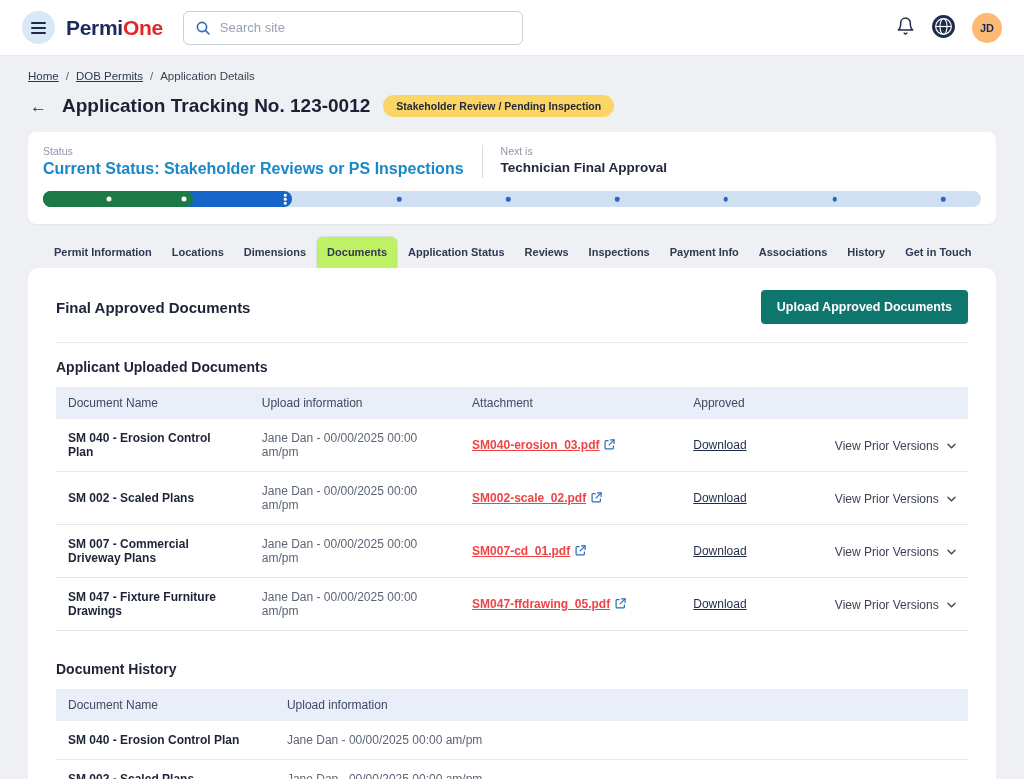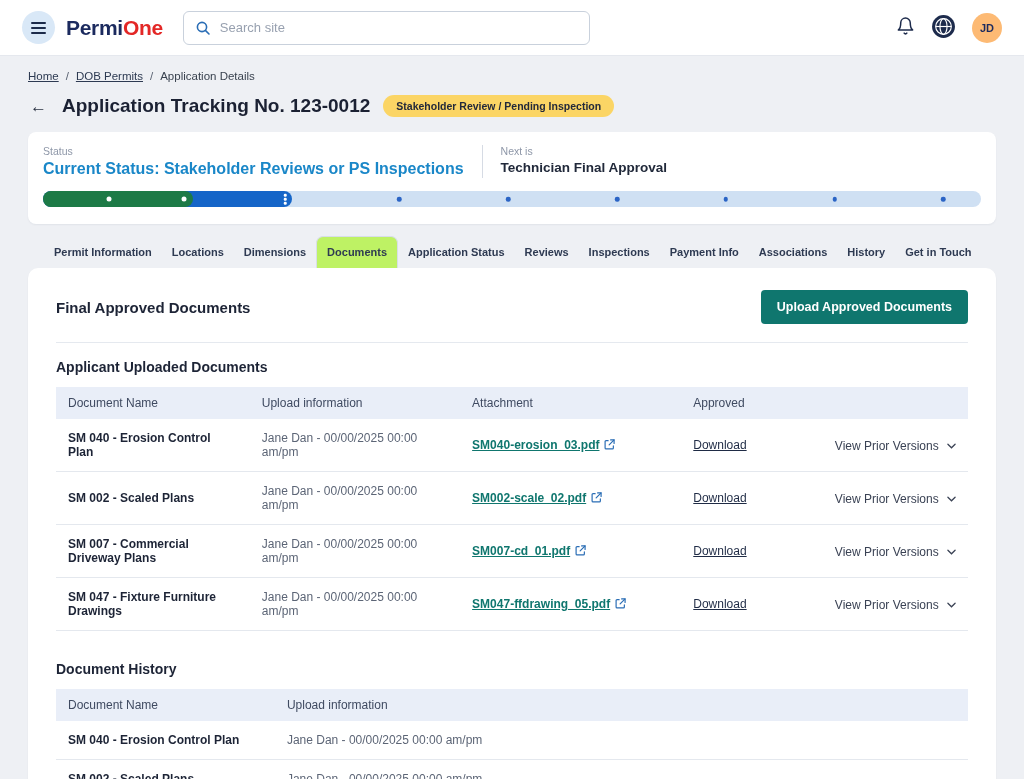--- a/index.html
+++ b/index.html
@@ -23,21 +23,21 @@
     width: 33px; height: 33px; border-radius: 50%;
     background: #d9e8f7; display: flex; align-items: center; justify-content: center;
     flex: 0 0 auto;
   }
   .bars { display: flex; flex-direction: column; gap: 3px; }
   .bars i { display: block; width: 15px; height: 2px; background: #1b2a4a; border-radius: 1px; }
   .brand { margin-left: 11px; font-size: 21px; font-weight: 800; letter-spacing: -0.3px; }
   .brand-navy { color: #1b2a5e; }
   .brand-red { color: #e32726; }
   .search {
-    margin-left: 20px; width: 407px; height: 34px;
+    margin-left: 20px; width: 340px; height: 34px;
     border: 1px solid #c9d1dc; border-radius: 6px;
     display: flex; align-items: center; padding: 0 11px; gap: 9px; background: #fff;
   }
   .search input {
     border: none; outline: none; flex: 1; font-size: 13px; color: #333;
     font-family: inherit; background: transparent;
   }
   .search input::placeholder { color: #98a1b0; }
   .nav-right { margin-left: auto; display: flex; align-items: center; gap: 16px; }
   .icon-btn { display: flex; align-items: center; justify-content: center; }
@@ -118,21 +118,21 @@
   table { width: 100%; border-collapse: collapse; font-size: 12px; }
   thead th {
     background: #e9eef8; text-align: left; font-weight: 400; color: #3f4a61;
     padding: 9px 12px; font-size: 12px;
   }
   tbody td { padding: 12px; border-bottom: 1px solid #e4e8ee; vertical-align: middle; }
   .doc-name { font-weight: 700; color: #1d2436; }
   .upload-info { color: #5c6576; }
   .doc-link { color: #1f2b45; font-weight: 400; text-decoration: underline; }
   .cell-attachment a { text-decoration: none; }
-  .cell-attachment .fname { text-decoration: underline; color: #0f766e; font-weight: 700; }
+  .cell-attachment .fname { text-decoration: underline; color: #ef4444; font-weight: 700; }
   .ext-ic { margin-left: 5px; vertical-align: -1px; display: inline-block; }
   .versions { text-align: right; color: #3a4254; white-space: nowrap; }
   .versions .chev { margin-left: 5px; vertical-align: 1px; display: inline-block; }
   .vp { cursor: pointer; }
 
   #uploaded-table th:nth-child(1) { width: 22%; }
   #uploaded-table th:nth-child(2) { width: 24%; }
   #uploaded-table th:nth-child(3) { width: 25%; }
   #uploaded-table th:nth-child(4) { width: 16%; }
   #uploaded-table th:nth-child(5) { width: 13%; }

